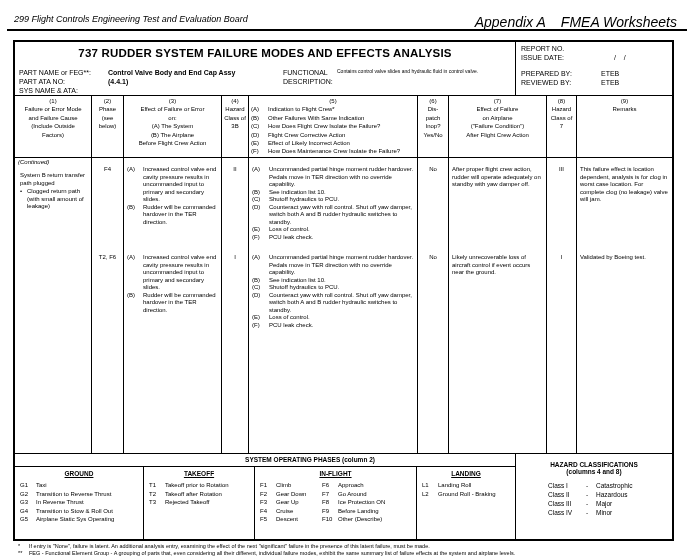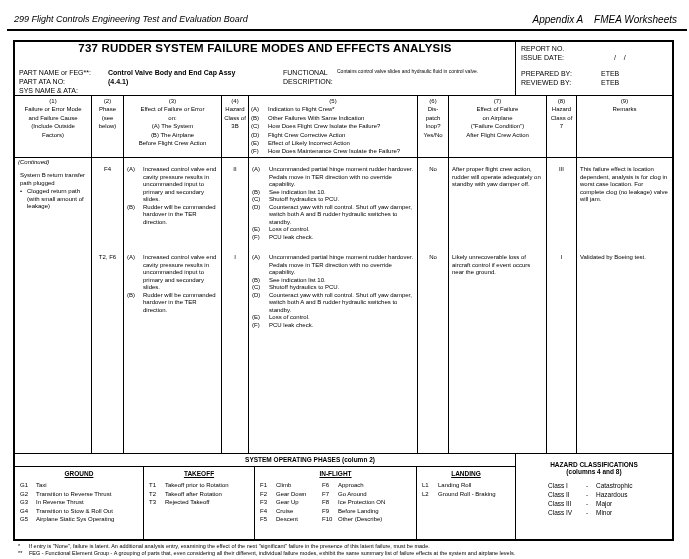--- a/index.html
+++ b/index.html
@@ -6,31 +6,31 @@
   html,body { background:#fff; }
   body {
     width:689px; height:559px; position:relative;
     font-family:"Liberation Sans", sans-serif; color:#000;
     font-size:6px;
   }
   .pre { white-space:pre; }
 
   
   .pg-left { position:absolute; top:14px; left:14px; font-size:9px; font-style:italic; }
-  .pg-right { position:absolute; top:14px; right:12px; font-size:10px; font-style:italic; }
+  .pg-right { position:absolute; top:14px; right:12px; font-size:14px; font-style:italic; }
   .pg-rule { position:absolute; top:29px; left:7px; right:2px; height:2px; background:#000; }
 
   
   .table { position:absolute; left:13px; top:40px; width:661px; height:501px;
            border:2px solid #000; display:flex; flex-direction:column; }
 
   
   .title-block { height:54px; display:flex; border-bottom:1px solid #000; }
   .title-left { width:501px; border-right:1px solid #000; position:relative; }
-  .fmea-title { text-align:center; font-weight:bold; font-size:11.5px; letter-spacing:0.2px; }
+  .fmea-title { text-align:center; font-weight:bold; font-size:11.5px; padding-top:5px; letter-spacing:0.2px; }
   .title-left span { position:absolute; font-size:7px; }
   .lbl { font-weight:normal; }
   .val { font-weight:bold; }
   .pnl { left:4px; top:27px; }
   .pnv { left:93px; top:27px; }
   .fl1 { left:268px; top:27px; }
   .fl2 { left:268px; top:36px; }
   .fdv { left:322px; top:26px; font-size:5px !important; white-space:nowrap; }
   .pal { left:4px; top:36px; }
   .pav { left:93px; top:36px; }

